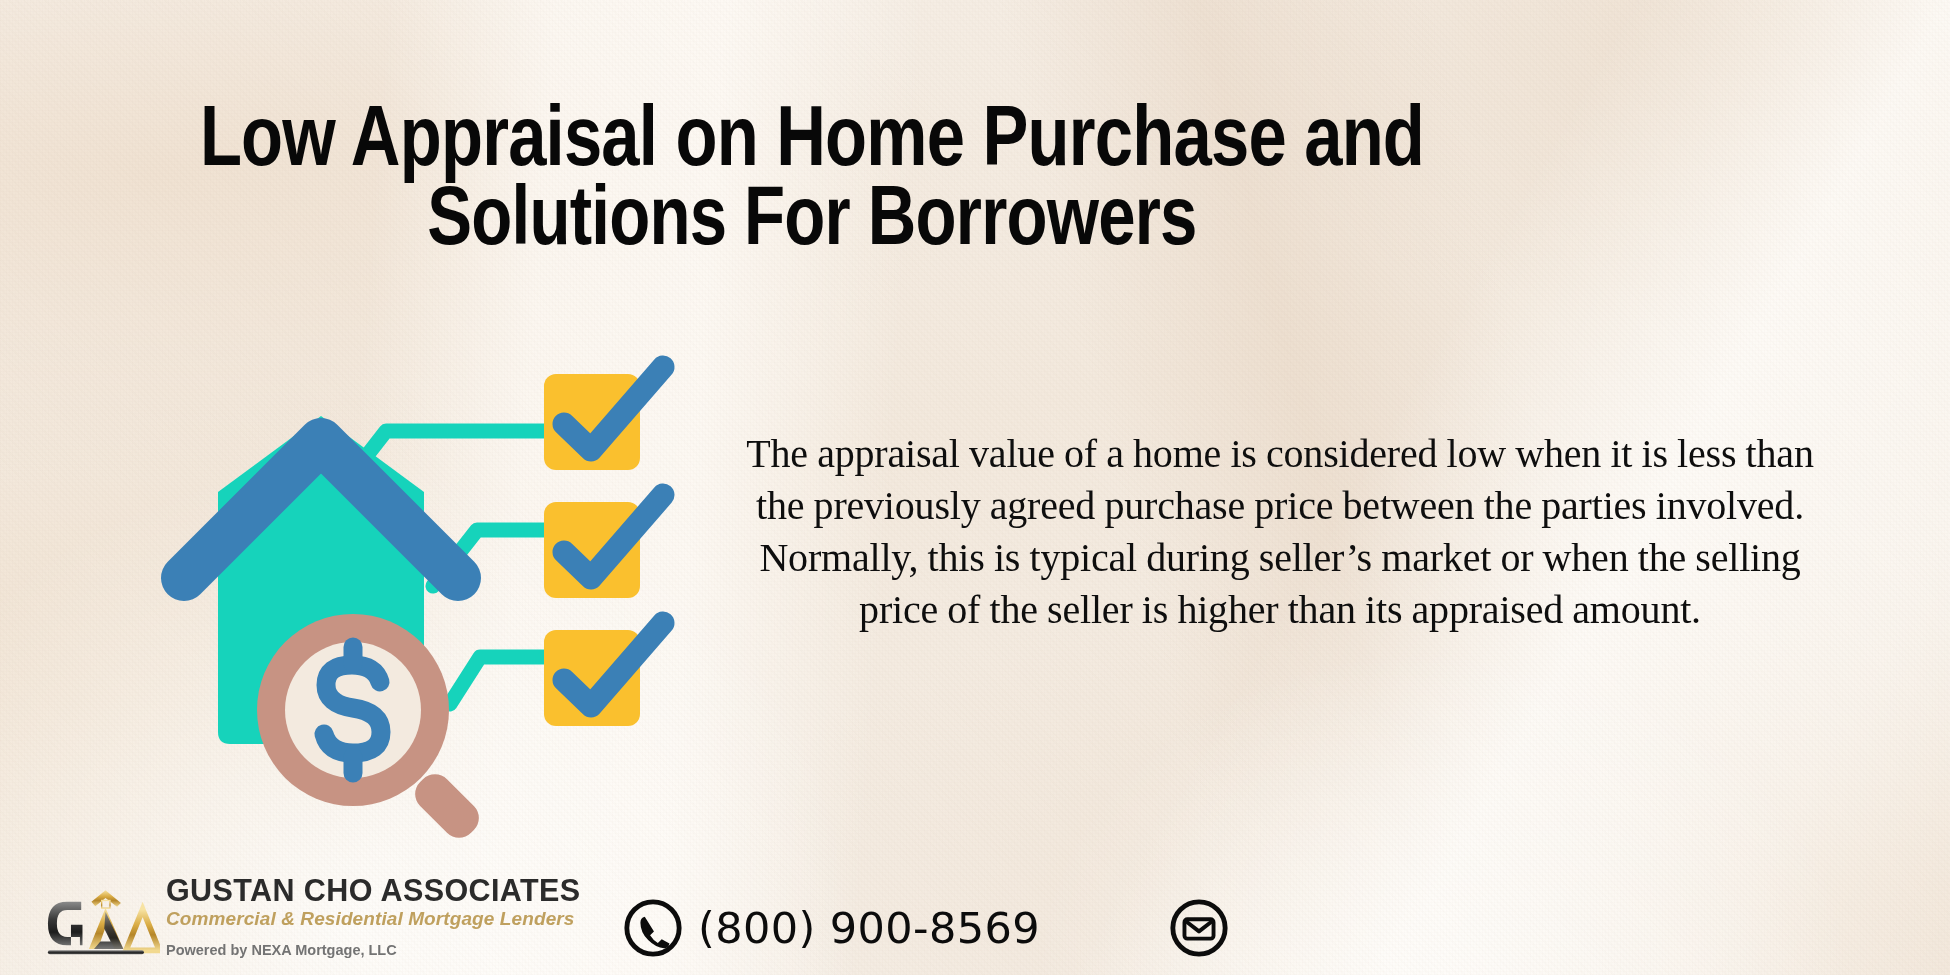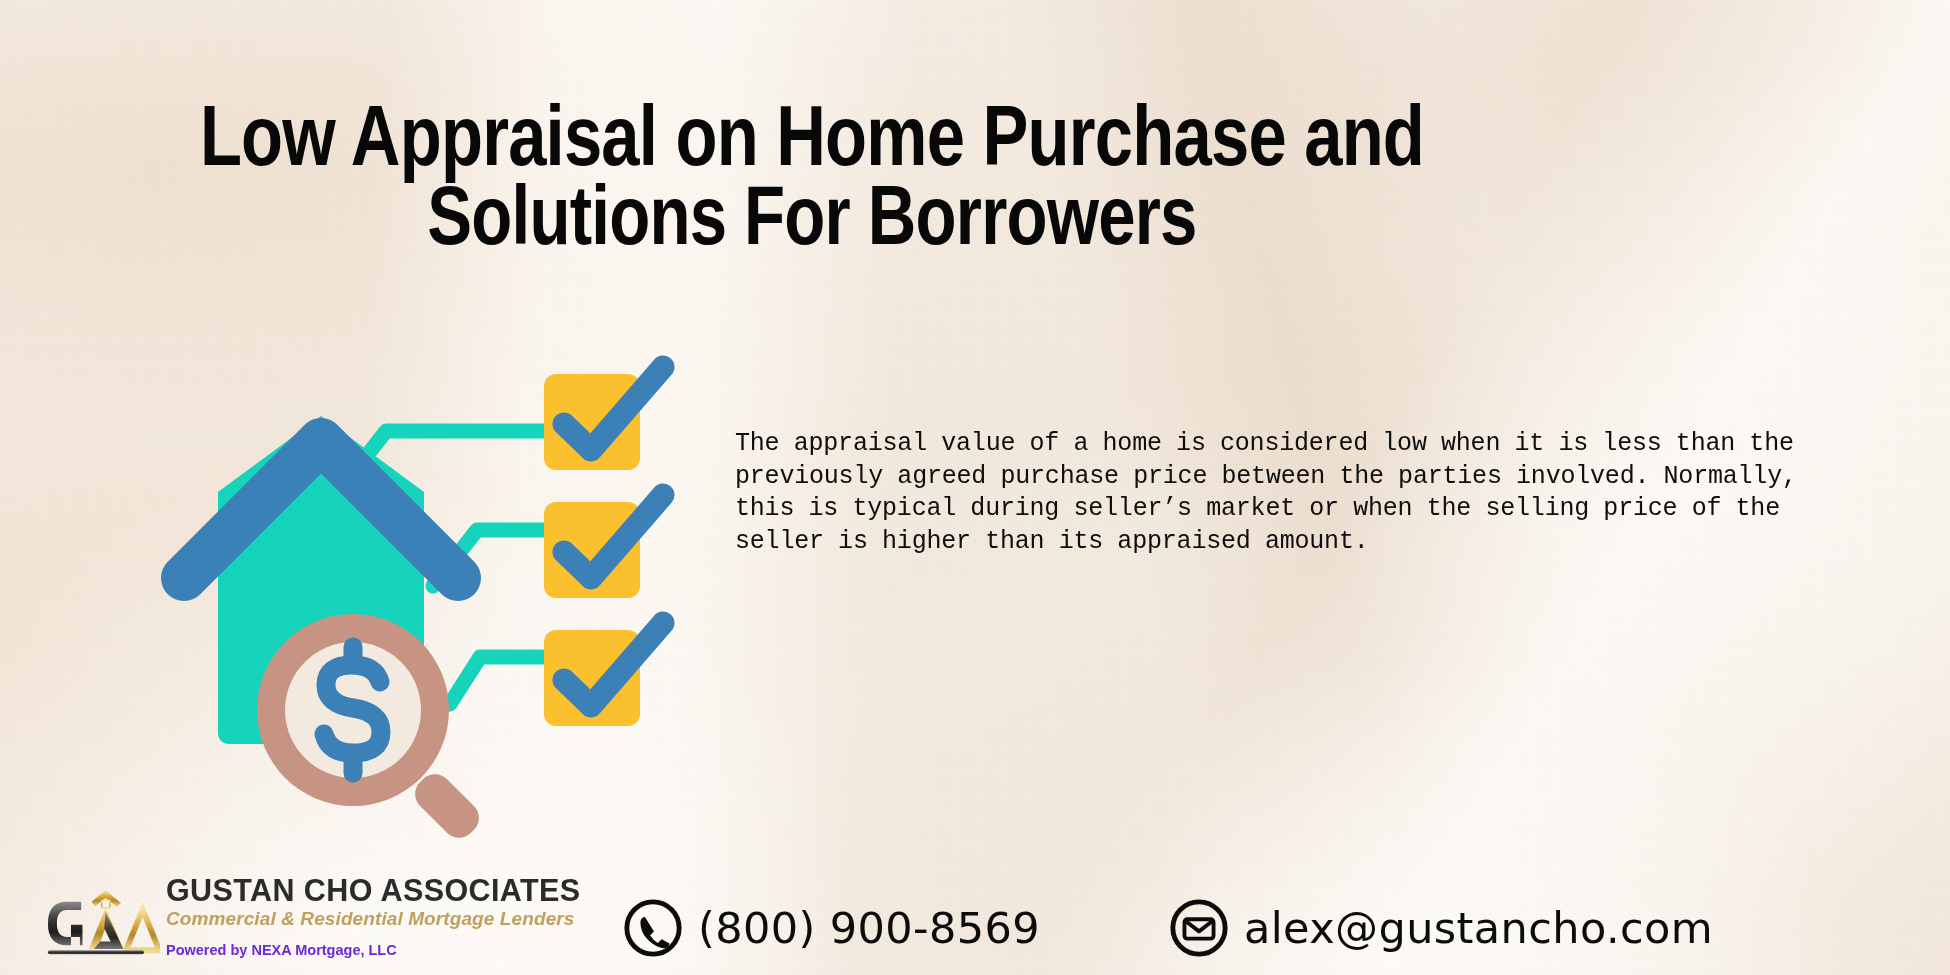--- a/index.html
+++ b/index.html
@@ -82,24 +82,25 @@
     width:530px; height:530px; z-index:5;
   }
   #illustration svg { display:block; width:100%; height:100%; }
 
   
   #body-copy {
     position:absolute; left:735px; top:428px; width:1090px;
     z-index:6;
   }
   #body-copy p {
-    font-family:Liberation Mono, monospace;
-    font-size:25px;
+    font-family:Liberation Serif, serif;
+    font-size:40px;
     line-height:1.30;
     color:#0e0e0e;
+    text-align:center;
     letter-spacing:-.2px;
     word-spacing:-.5px;
   }
 
   
   #footer {
     position:absolute; left:0; bottom:0; width:1950px; height:145px;
     z-index:7;
   }
 
@@ -116,21 +117,21 @@
     font-weight:bold; font-size:30.5px; letter-spacing:.4px;
     color:#2b2b2b; line-height:1.02; white-space:nowrap;text-align:center;
   }
   .gca-sub {
     font-family:"Liberation Sans Narrow","Liberation Sans", sans-serif;
     font-weight:bold; font-size:19px; letter-spacing:.1px;
     color:#bfa05e; line-height:1.18; margin-top:2px; white-space:nowrap;font-style:italic;
   }
   .gca-nexa {
     font-family:"Liberation Sans Narrow","Liberation Sans", sans-serif;
-    font-weight:bold; font-size:14.5px; color:#6d28d9;
+    font-weight:bold; font-size:14.5px; color:#737373;
     line-height:1.2; margin-top:11px; white-space:nowrap;
   }
 
   
   .contact {
     position:absolute; bottom:16px;
     display:flex; align-items:center; gap:14px;
   }
   #contact-phone { left:622px; }
   #contact-email { left:1168px; }
@@ -266,18 +267,17 @@
     </div>
 
     <div id="contact-email" class="contact">
       <span class="c-icon">
         <svg viewBox="0 0 64 64" xmlns="http://www.w3.org/2000/svg">
           <circle cx="32" cy="32" r="27" fill="none" stroke="#0c0c0c" stroke-width="5"></circle>
           <rect x="17" y="23" width="30" height="20" rx="3" fill="none" stroke="#0c0c0c" stroke-width="4"></rect>
           <path d="M18.5 25 L32 35.5 L45.5 25" fill="none" stroke="#0c0c0c" stroke-width="4" stroke-linecap="round" stroke-linejoin="round"></path>
         </svg>
       </span>
-      <span class="c-text">alex@gustancho.com</span>
     </div>
 
 
   </div>
 </div>
 
 </body></html>

